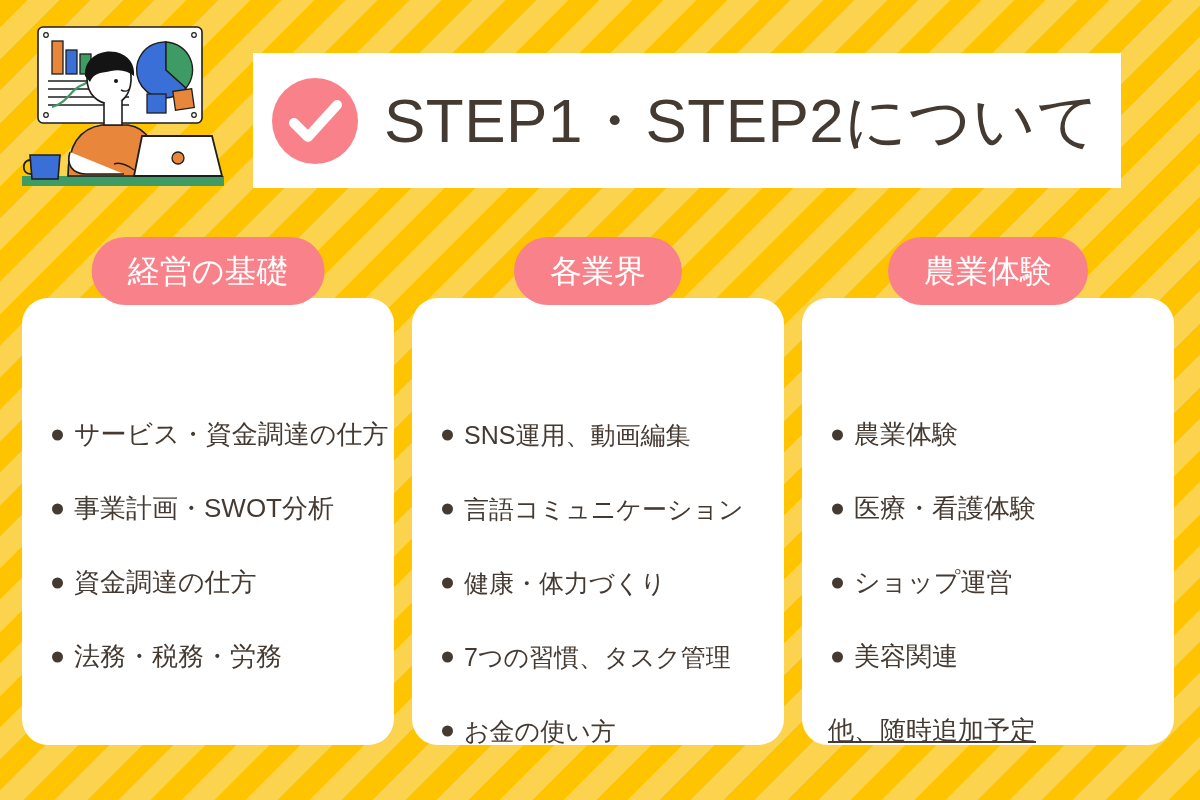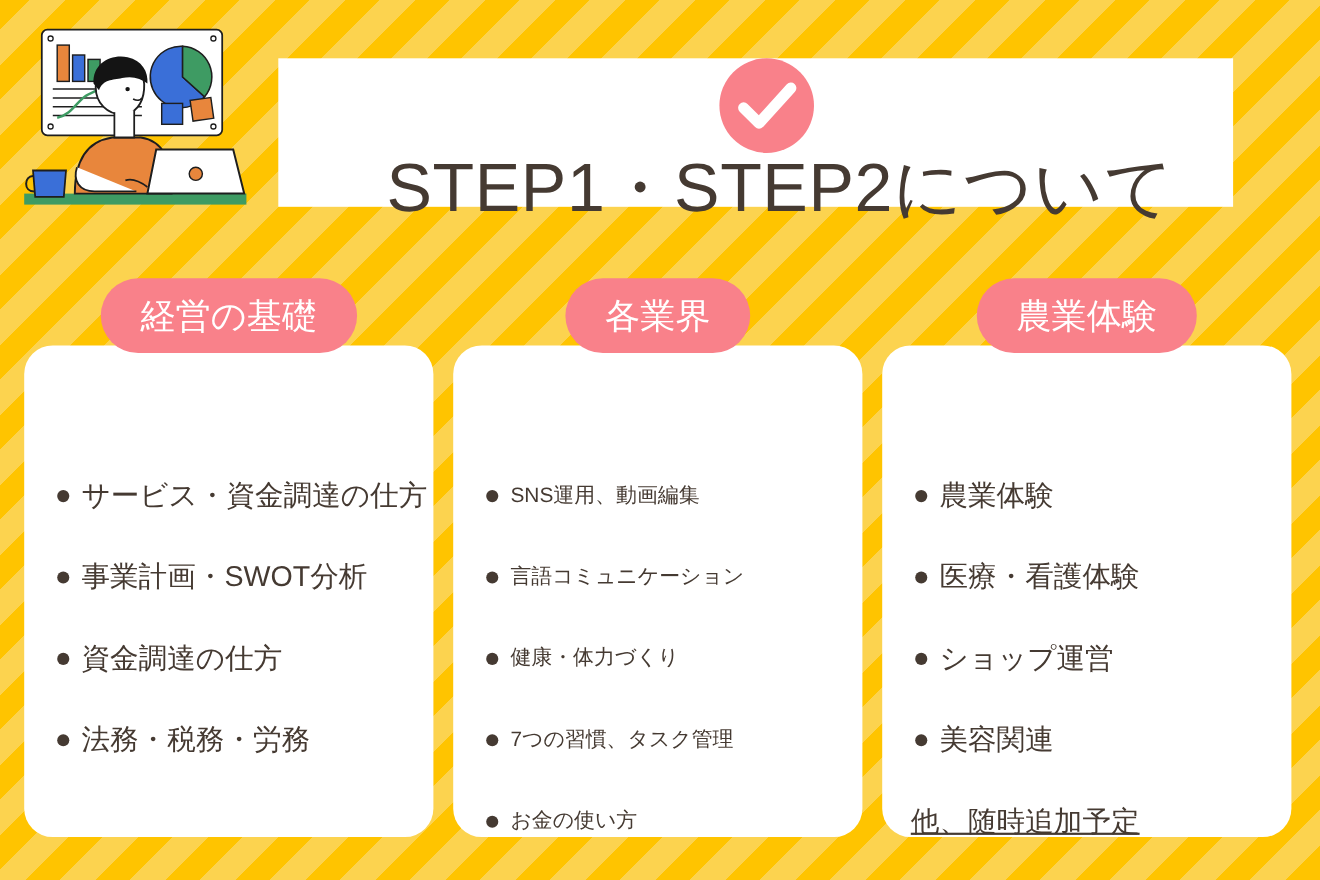--- a/index.html
+++ b/index.html
@@ -43,21 +43,20 @@
     position: absolute;
     left: 253px;
     top: 53px;
     width: 868px;
     height: 135px;
     background: #FFFFFF;
     display: flex;
     align-items: center;
     padding-left: 19px;
     box-sizing: border-box;
-    flex-direction: column;
   }
   .check-badge {
     flex: 0 0 auto;
     width: 86px;
     height: 86px;
     border-radius: 50%;
     background: #F9818A;
     position: relative;
   }
   .check-badge svg {
@@ -77,21 +76,21 @@
   
   .columns {
     position: absolute;
     left: 0;
     top: 237px;
     width: 1200px;
     height: 520px;
   }
   .column {
     position: absolute;
-    top: 16px;
+    top: 0;
     width: 372px;
     height: 510px;
   }
   .col-0 { left: 22px; }
   .col-1 { left: 412px; }
   .col-2 { left: 802px; }
 
   .col-card {
     position: absolute;
     left: 0;
@@ -154,21 +153,21 @@
     height: 11px;
     border-radius: 50%;
     background: #453A32;
   }
   .col-list li.no-bullet {
     padding-left: 26px;
     text-decoration: underline;
   }
 
   
-  .col-1 .col-list li { font-size: 19px; }
+  .col-1 .col-list li { font-size: 25px; }
   .col-2 .col-list li { font-size: 26px; }
 </style>
 </head>
 <body>
 
 <div id="slide">
 
   <div class="illustration">
     <svg width="214" height="166" viewBox="0 0 214 166" xmlns="http://www.w3.org/2000/svg">
 

